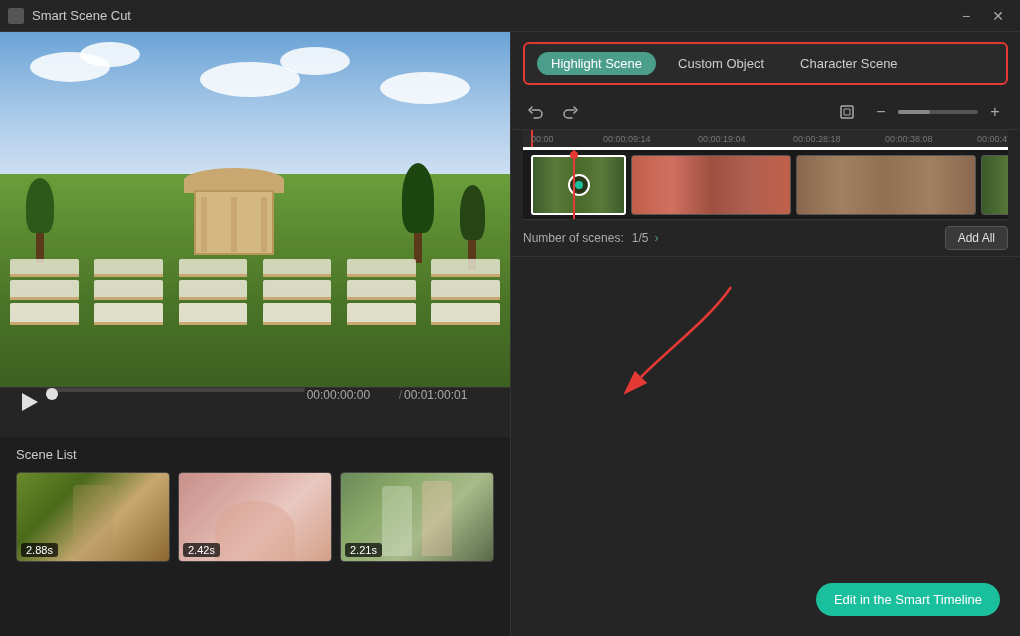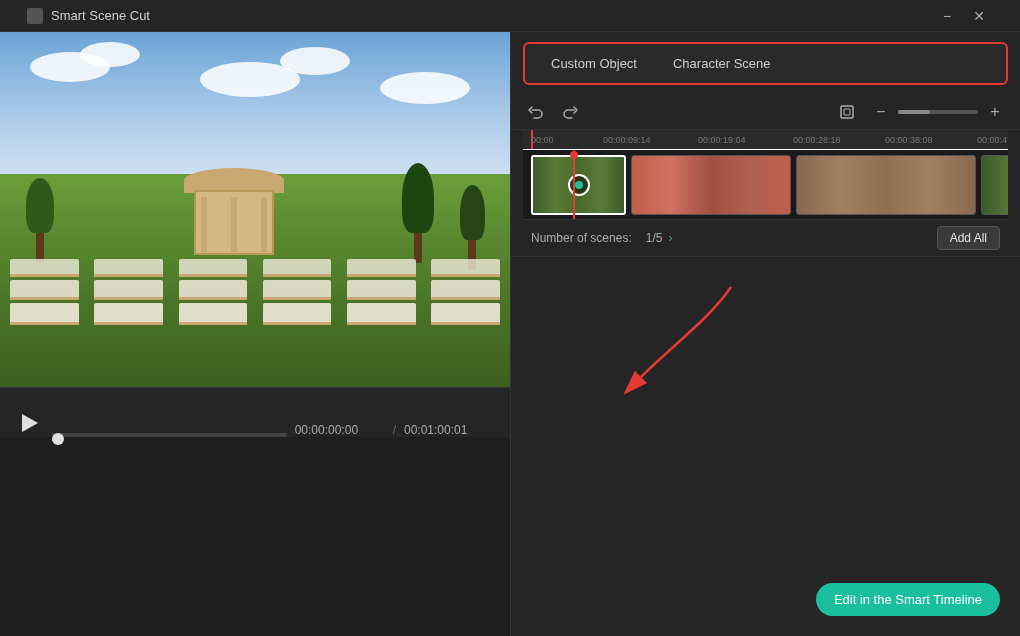--- a/index.html
+++ b/index.html
@@ -13,21 +13,21 @@
       position: relative;
     }
 
     
     .title-bar {
       display: flex;
       align-items: center;
       justify-content: space-between;
       background: #252525;
       height: 32px;
-      padding: 0 27px;
+      padding: 0 8px;
       border-bottom: 1px solid #333;
     }
     .title-bar-left {
       display: flex;
       align-items: center;
       gap: 8px;
     }
     .title-bar-icon {
       width: 16px;
       height: 16px;
@@ -163,23 +163,23 @@
       background: #2d5a1a;
       border-radius: 50% 50% 30% 30%;
       margin: 0 auto;
     }
 
     
     .video-controls {
       height: 50px;
       background: #252525;
       display: flex;
-      align-items: flex-end;
+      align-items: flex-start;
       padding: 0 16px;
-      gap: 8px;
+      gap: 2px;
       border-top: 1px solid #333;
     }
     .play-btn {
       width: 28px;
       height: 28px;
       background: transparent;
       border: none;
       cursor: pointer;
       display: flex;
       align-items: center;
@@ -349,21 +349,21 @@
       flex: none;
     }
     .timeline-ruler {
       height: 20px;
       background: #2a2a2a;
       display: flex;
       align-items: center;
       padding: 0 4px;
       font-size: 9px;
       color: #888;
-      border-bottom: 1px solid #ffffff;
+      border-bottom: 3px solid #ffffff;
       position: relative;
       overflow: hidden;
     }
     .ruler-mark {
       position: absolute;
       font-size: 9px;
       color: #777;
     }
     .timeline-track {
       height: 70px;
@@ -379,21 +379,21 @@
       border-radius: 3px;
       overflow: hidden;
       border: 1px solid #555;
     }
 
     
     .scene-count-bar {
       display: flex;
       align-items: center;
       justify-content: space-between;
-      padding: 6px 20px;
+      padding: 6px 12px;
       border-bottom: 1px solid #333;
     }
     .scene-count-text {
       font-size: 12px;
       color: #aaa;
       display: flex;
       align-items: center;
       gap: 4px;
     }
     .scene-count-nav {
@@ -555,25 +555,53 @@
       </button>
       <div class="progress-bar-container">
         <div class="progress-bar-fill"></div>
         <div class="progress-circle"></div>
       </div>
       <span class="time-current">00:00:00:00</span>
       <span class="time-separator">/</span>
       <span class="time-total">00:01:00:01</span>
     </div>
 
+    <div class="scene-list-section">
+      <div class="scene-list-title">Scene List</div>
+      <div class="scene-thumbnails">
+        <div class="scene-thumb">
+          <div class="scene-thumb-img thumb-bg-1" style="display:flex;align-items:center;justify-content:center;">
+
+            <div style="width:40px;height:75px;background:rgba(180,150,100,0.3);border-radius:4px 4px 0 0;margin-top:10px;"></div>
+          </div>
+          <div class="scene-duration">2.88s</div>
+        </div>
+        <div class="scene-thumb">
+          <div class="scene-thumb-img thumb-bg-2" style="display:flex;align-items:flex-end;justify-content:center;">
+
+            <div style="width:80px;height:60px;background:rgba(220,160,140,0.4);border-radius:50% 50% 0 0;"></div>
+          </div>
+          <div class="scene-duration">2.42s</div>
+        </div>
+        <div class="scene-thumb">
+          <div class="scene-thumb-img thumb-bg-4" style="display:flex;align-items:center;justify-content:center;gap:10px;">
+
+            <div style="width:30px;height:70px;background:rgba(255,255,255,0.25);border-radius:4px 4px 0 0;margin-top:8px;"></div>
+            <div style="width:30px;height:75px;background:rgba(255,200,180,0.3);border-radius:4px 4px 0 0;margin-top:3px;"></div>
+          </div>
+          <div class="scene-duration">2.21s</div>
+        </div>
+      </div>
+    </div>
   </div>
 
   <div class="right-panel">
 
     <div class="tab-section">
+      <button class="tab-btn active">Highlight Scene</button>
       <button class="tab-btn">Custom Object</button>
       <button class="tab-btn">Character Scene</button>
     </div>
 
     <div class="timeline-toolbar">
 
       <button class="toolbar-btn" title="Undo">
         <svg width="16" height="16" viewBox="0 0 16 16" fill="#aaa">
           <path d="M4 6H10C12.2 6 14 7.8 14 10S12.2 14 10 14H6" stroke="#aaa" stroke-width="1.5" fill="none" stroke-linecap="round"></path>
           <path d="M4 3L1 6L4 9" stroke="#aaa" stroke-width="1.5" fill="none" stroke-linecap="round" stroke-linejoin="round"></path>
@@ -632,21 +660,21 @@
 
         <div class="timeline-red-line" style="left:50px;">
           <div class="timeline-red-dot"></div>
         </div>
       </div>
     </div>
 
     <div class="scene-count-bar">
       <div class="scene-count-text">
         <span>Number of scenes:</span>
-        <span style="margin-left:10px;text-align:center;">1/5</span>
+        <span style="margin-left:4px;text-align:center;">1/5</span>
         <span class="scene-count-nav" style="margin-left:2px;">›</span>
       </div>
       <button class="add-all-btn">Add All</button>
     </div>
 
     <div style="flex:1;position:relative;display:flex;align-items:flex-start;justify-content:center;">
 
       <svg width="200" height="120" style="position:absolute;top:20px;left:100px;">
         <defs>
           <marker id="arrowhead" markerWidth="10" markerHeight="7" refX="0" refY="3.5" orient="auto">

